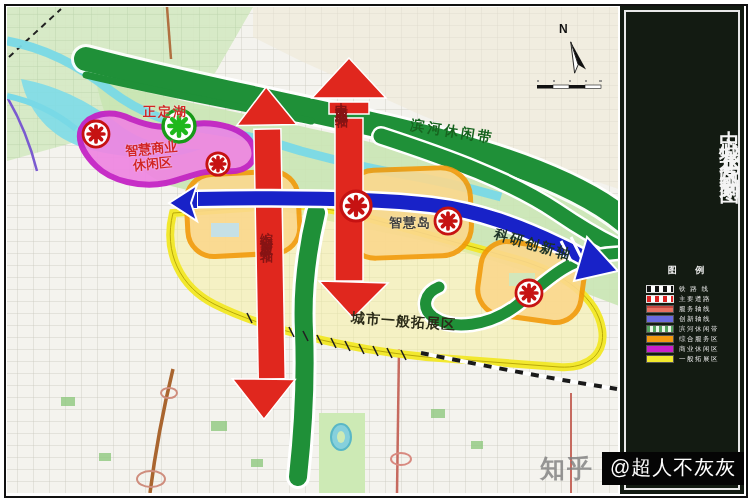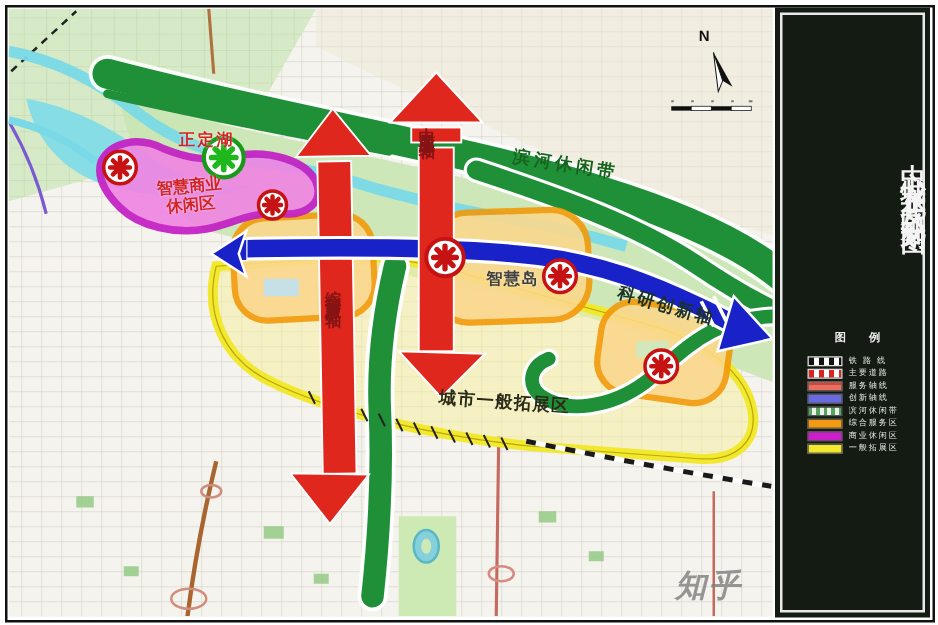--- a/index.html
+++ b/index.html
@@ -30,21 +30,21 @@
   .sw-railway{background:repeating-linear-gradient(90deg,#111 0 4px,#fff 4px 8px);border-color:#ddd;}
   .sw-road{background:repeating-linear-gradient(90deg,#d22 0 4px,#fff 4px 8px);border-color:#ddd;}
   .sw-red{background:#e87060;box-shadow:inset 0 2px 0 #c84840;}
   .sw-blue{background:#6a6ae0;}
   .sw-green{background:repeating-linear-gradient(90deg,#55a45f 0 3px,#e9f5e9 3px 6px);}
   .sw-orange{background:#f29a10;}
   .sw-magenta{background:#cb1fcb;}
   .sw-yellow{background:#f2e82e;}
   .lrow span{color:#e6e6e6;font-size:6.5px;letter-spacing:1.5px;line-height:7px;}
   
-  .wm{position:absolute;left:540px;top:452px;display:flex;align-items:center;z-index:30;font-style:italic;}
+  .wm{position:absolute;left:540px;top:452px;display:flex;align-items:center;z-index:30;}
   .wm-brand{font-size:25px;font-weight:700;color:rgba(125,125,125,0.8);letter-spacing:2px;}
   .wm-author{margin-left:8px;background:#050505;color:#fff;font-size:20px;font-weight:500;padding:2px 8px 4px 8px;letter-spacing:1px;}
 </style>
 </head>
 <body>
 
 <div class="stage">
   <div class="frame"></div>
 
   <div class="mapwrap">
@@ -247,14 +247,15 @@
         </div>
       <div class="lrow">
           <i class="sw sw-yellow"></i>
           <span>一般拓展区</span>
         </div>
     </div>
   </div>
 
   <div class="wm">
     <span class="wm-brand">知乎</span>
+    <span class="wm-author">@超人不灰灰</span>
   </div>
 </div>
 
 </body></html>

